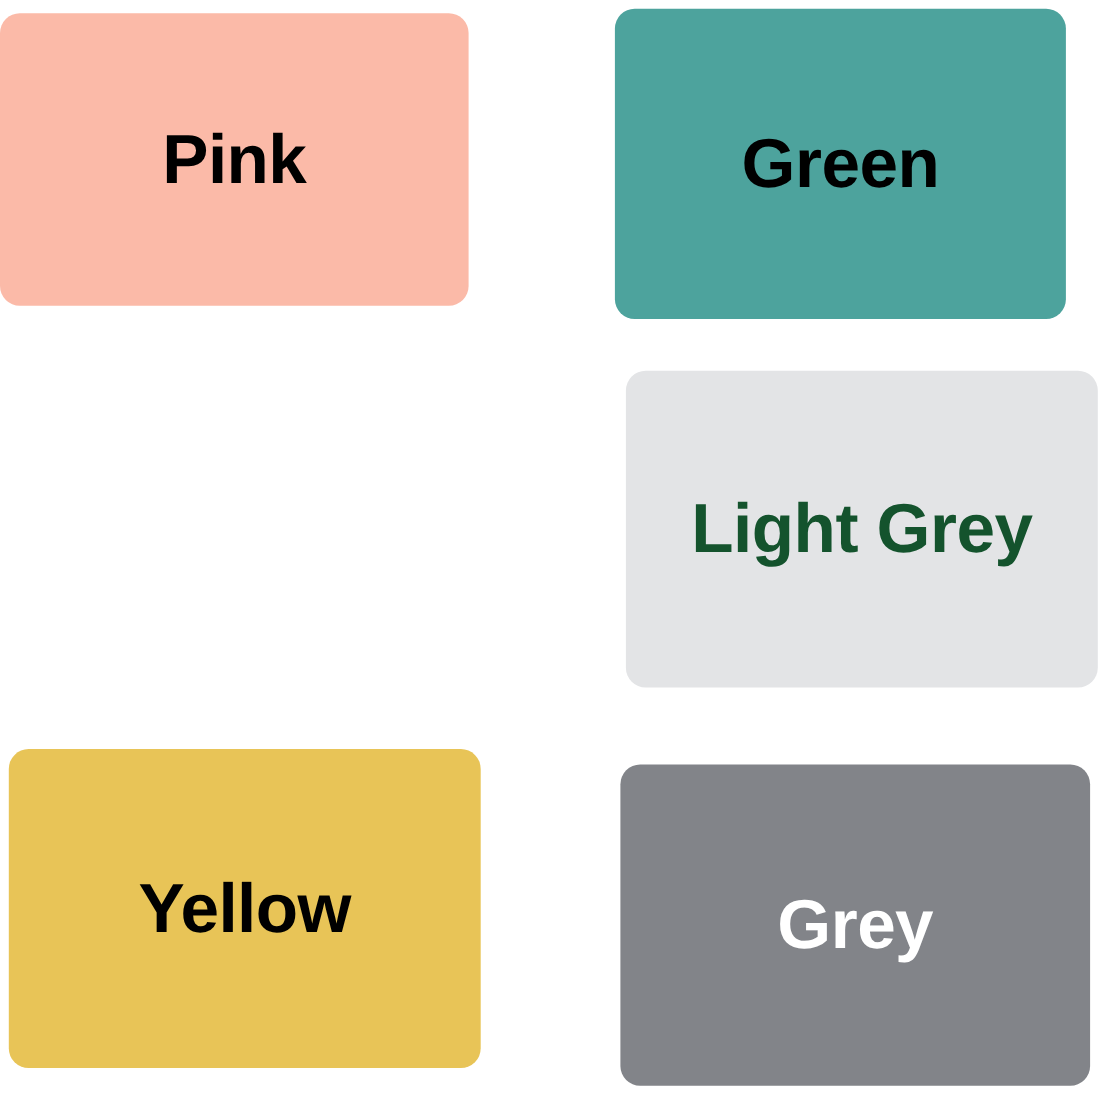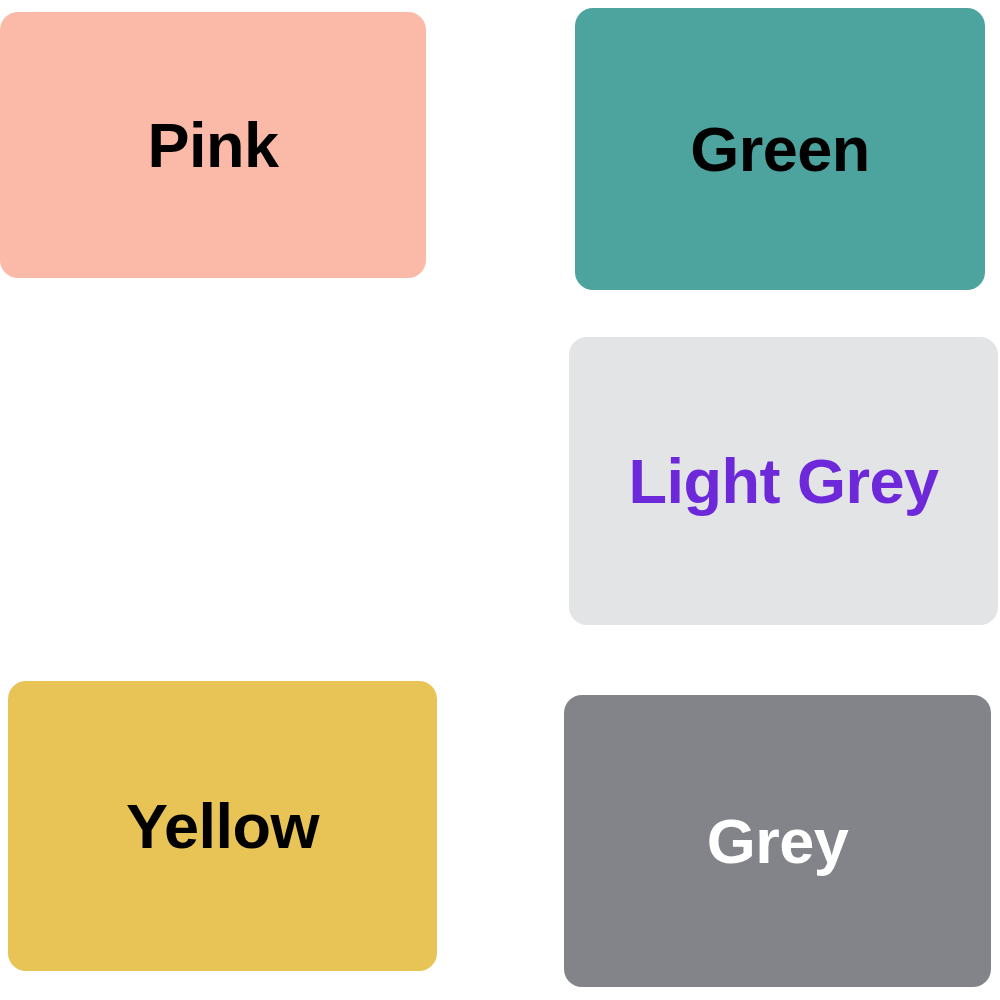--- a/index.html
+++ b/index.html
@@ -35,21 +35,21 @@
     font-weight: 700;
     color: #000000;
     line-height: 1;
     white-space: nowrap;
     letter-spacing: -0.5px;
     text-align: center;
   }
 
   
   #card-pink        { left: 0px;   top: 12px;  width: 426px; height: 266px; }
-  #card-green       { left: 575px; top: 8px;   width: 410px; height: 282px; }
+  #card-green       { left: 559px; top: 8px;   width: 410px; height: 282px; }
   #card-light-blue  { left: 2px;   top: 336px; width: 428px; height: 286px; }
   #card-light-grey  { left: 569px; top: 337px; width: 429px; height: 288px; }
   #card-yellow      { left: 8px;   top: 681px; width: 429px; height: 290px; }
   #card-grey        { left: 564px; top: 695px; width: 427px; height: 292px; }
 
   
   #card-pink       .card-label { font-size: 63px; }
   #card-green      .card-label { font-size: 63px; }
   #card-light-blue .card-label { font-size: 63px; }
   #card-light-grey .card-label { font-size: 63px; }
@@ -64,21 +64,21 @@
   <div class="color-card" id="card-pink" style="background-color: rgb(251, 186, 168);">
     <span class="card-label" style="color: rgb(0, 0, 0);">Pink</span>
   </div>
 
   <div class="color-card" id="card-green" style="background-color: rgb(77, 163, 157);">
     <span class="card-label" style="color: rgb(0, 0, 0);">Green</span>
   </div>
 
 
   <div class="color-card" id="card-light-grey" style="background-color: rgb(227, 228, 230);">
-    <span class="card-label" style="color: #6d28d9;">Light Grey</span>
+    <span class="card-label" style="color: #14532d;">Light Grey</span>
   </div>
 
   <div class="color-card" id="card-yellow" style="background-color: rgb(232, 196, 87);">
     <span class="card-label" style="color: rgb(0, 0, 0);">Yellow</span>
   </div>
 
   <div class="color-card" id="card-grey" style="background-color: rgb(130, 132, 137);">
     <span class="card-label" style="color: #ffffff;">Grey</span>
   </div>
 

